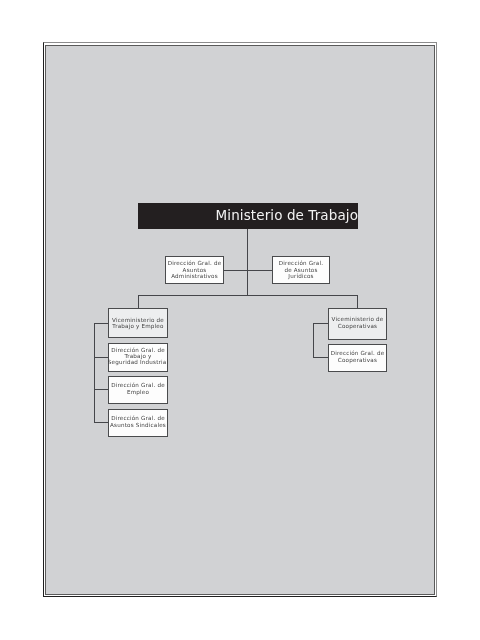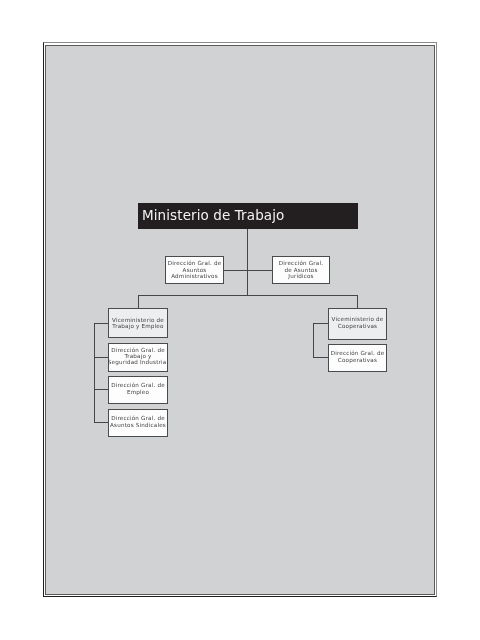--- a/index.html
+++ b/index.html
@@ -50,21 +50,21 @@
     white-space: nowrap;
     overflow: visible;
   }
   .title-node {
     position:absolute;
     padding-left:4px;
     padding-bottom:2px;
     box-sizing:border-box;
     background:#231f20;
     color:#f2f2f2;
-    display:flex; align-items:center; justify-content:flex-start;
+    display:flex; align-items:center; justify-content:flex-end;
     font-size:13.5px;
     letter-spacing:0.1px;
     z-index:3;
   }
   .node.tinted { background:#edeeef; }
   .node > span { flex: 0 0 auto; position:relative; top:-1.5px; }
   .node.lower > span { top:-0.2px; }
   .conn { position:absolute; background:#45464a; z-index:1; }
   .conn.h { height:1px; }
   .conn.v { width:1px; }

